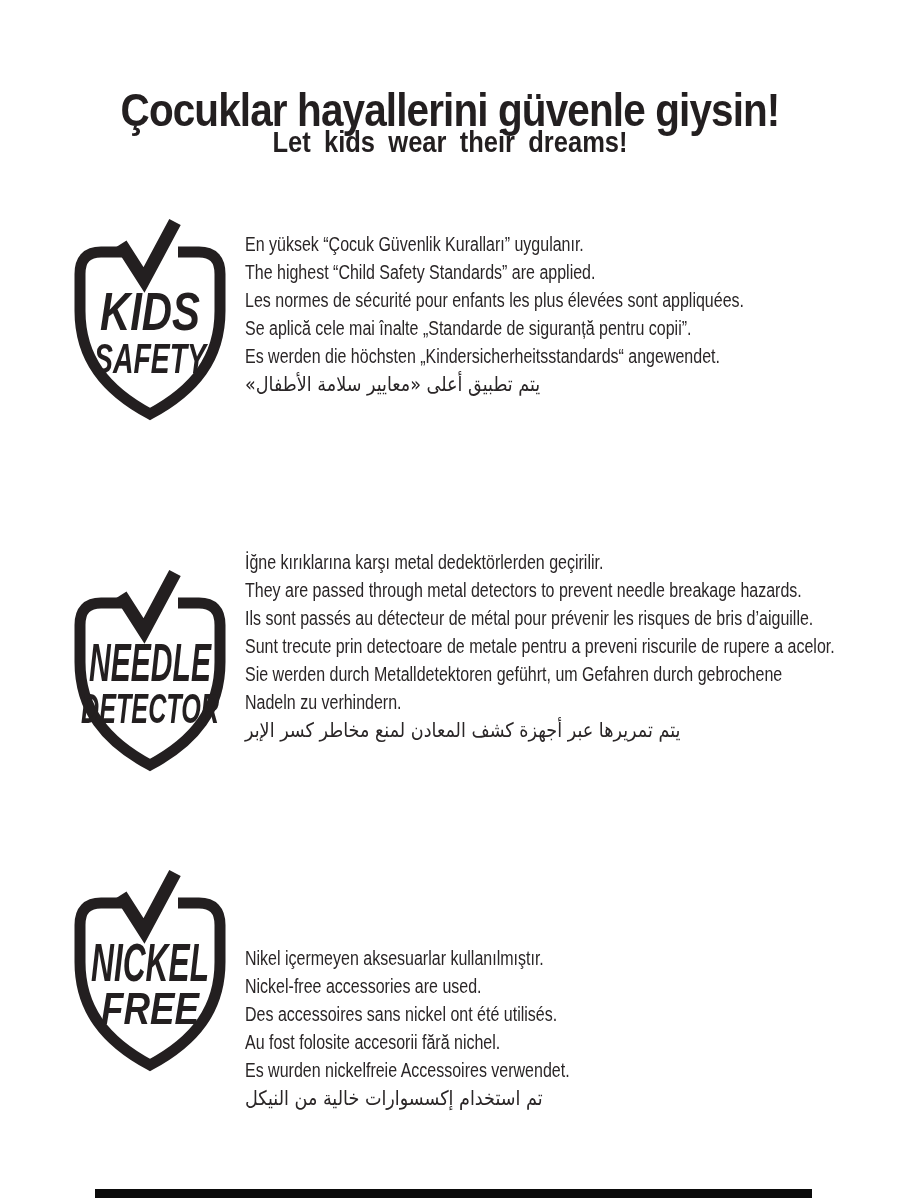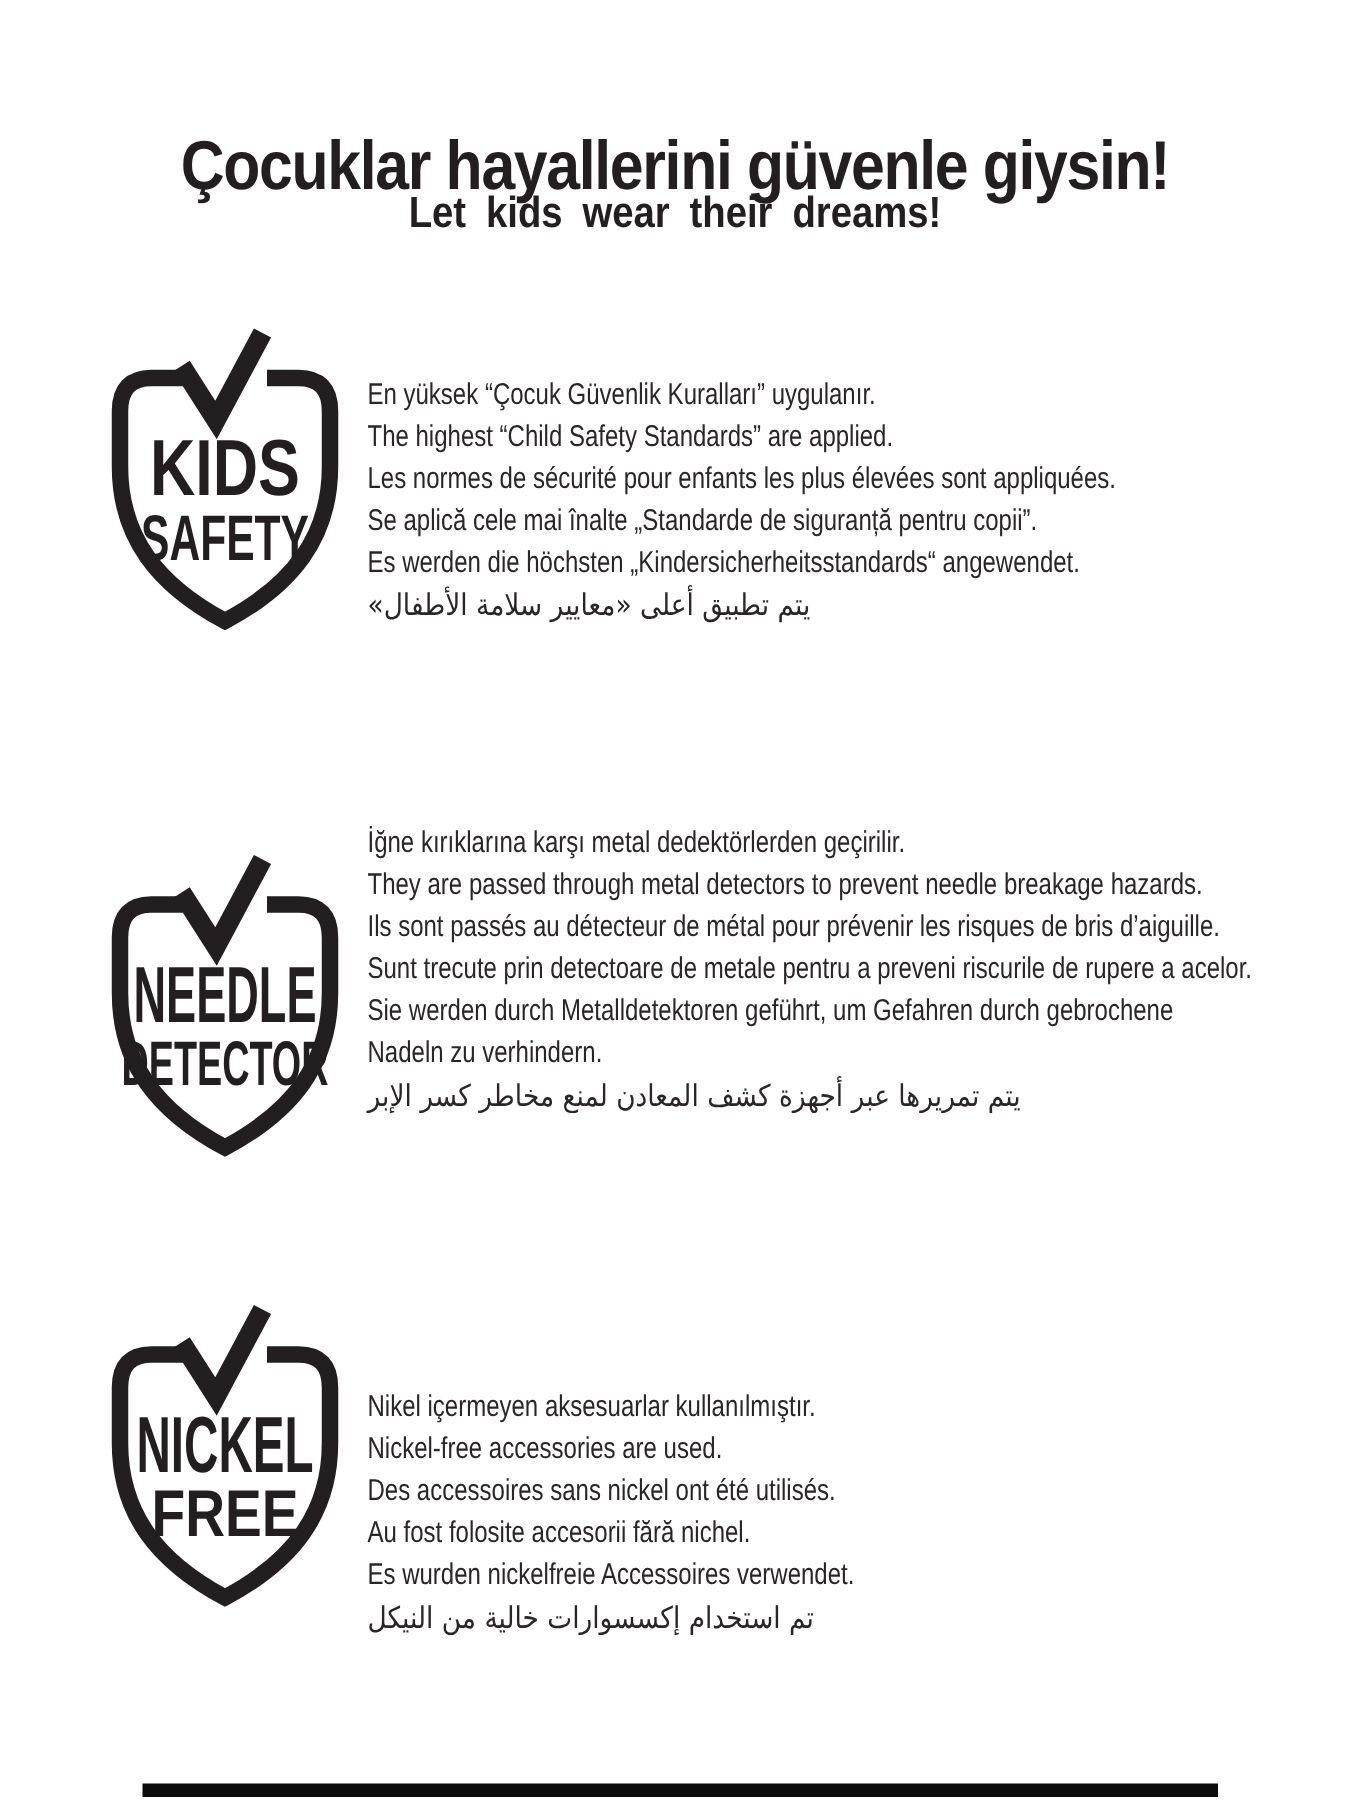--- a/index.html
+++ b/index.html
@@ -6,29 +6,29 @@
   .page{position:relative;width:900px;height:1200px;background:#ffffff;overflow:hidden;
         font-family:"Liberation Sans",sans-serif;color:#231f20;}
 
   .title{position:absolute;top:52px;left:0;width:100%;text-align:center;
          font-weight:800;font-size:46px;letter-spacing:-1px;transform:scaleX(.88);
          white-space:nowrap;}
   .subtitle{position:absolute;top:126px;left:0;width:100%;text-align:center;
          font-weight:800;font-size:29px;word-spacing:7px;transform:scaleX(.88);
          white-space:nowrap;}
 
-  .badge{position:absolute;left:65px;width:170px;height:212px;}
+  .badge{position:absolute;left:65px;width:170px;height:212px;font-style:italic;}
   .s1 .badge{top:213px}
   .s2 .badge{top:564px}
   .s3 .badge{top:864px}
 
   .text-block{position:absolute;left:245px;width:640px;}
-  .s1 .text-block{top:249px}
+  .s1 .text-block{top:230px}
   .s2 .text-block{top:548px}
-  .s3 .text-block{top:924px}
+  .s3 .text-block{top:944px}
 
   .text-block p{margin:0;font-size:20px;line-height:28px;color:#2a2627;
         transform:scaleX(.80);transform-origin:left center;white-space:nowrap;
         text-align:left;}
   .text-block p.ar{font-family:"DejaVu Sans",sans-serif;font-size:20px;
         transform:scaleX(.88);}
 
   .badge svg{display:block;width:100%;height:100%;}
   .badge text{font-family:"Liberation Sans",sans-serif;font-weight:bold;fill:#231f20;}
 

